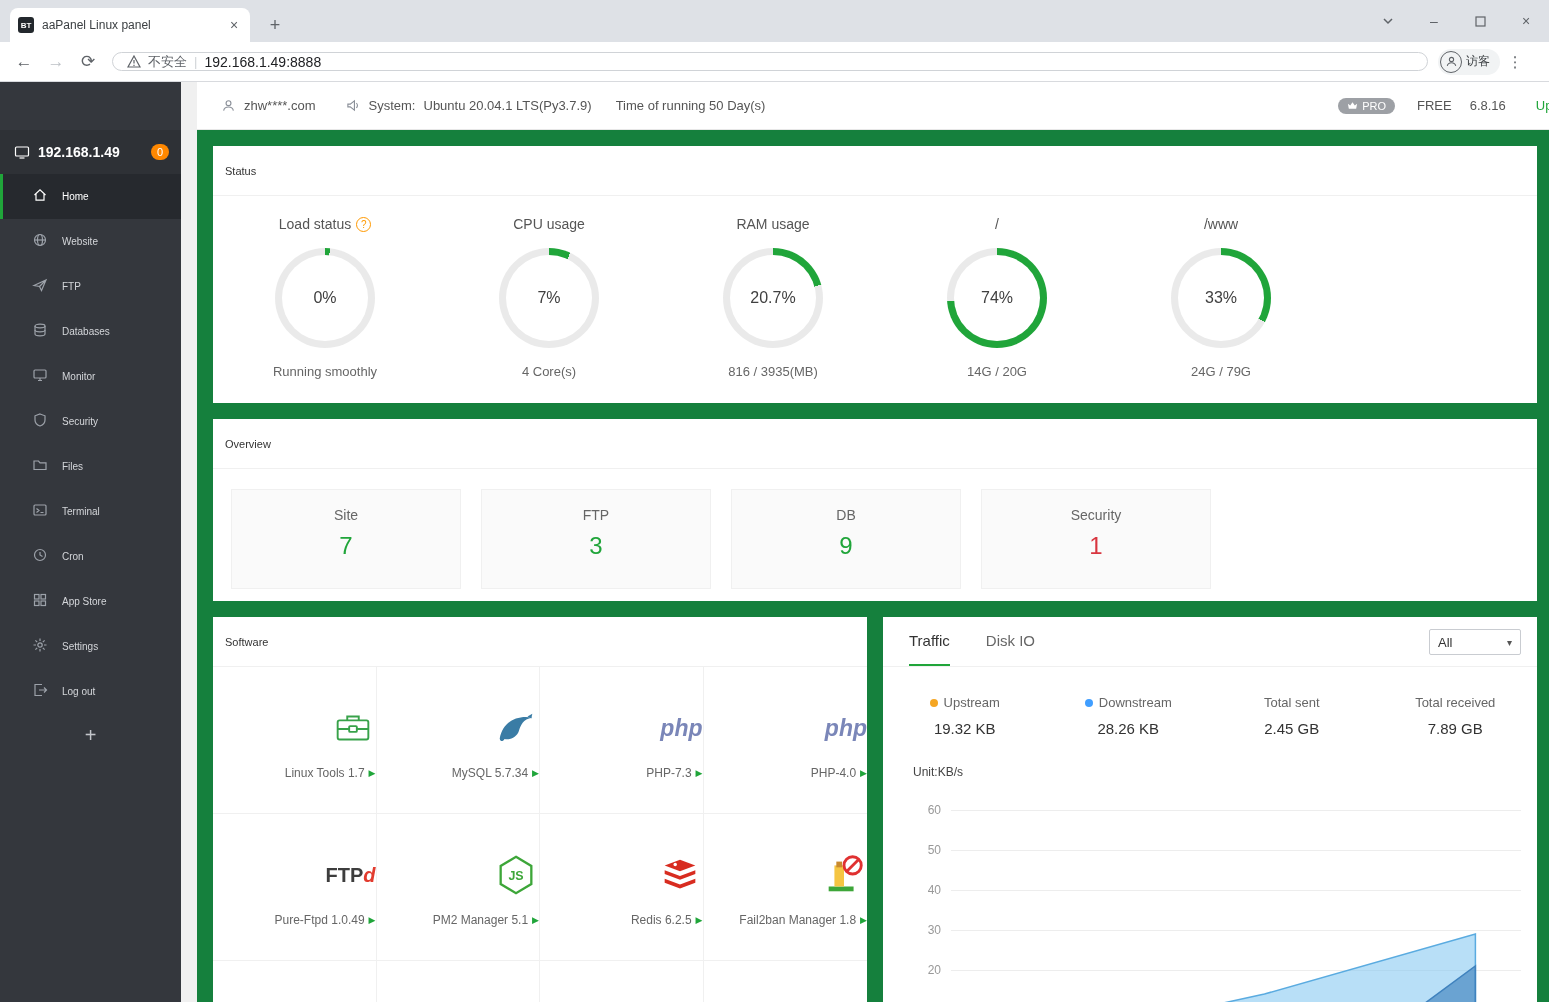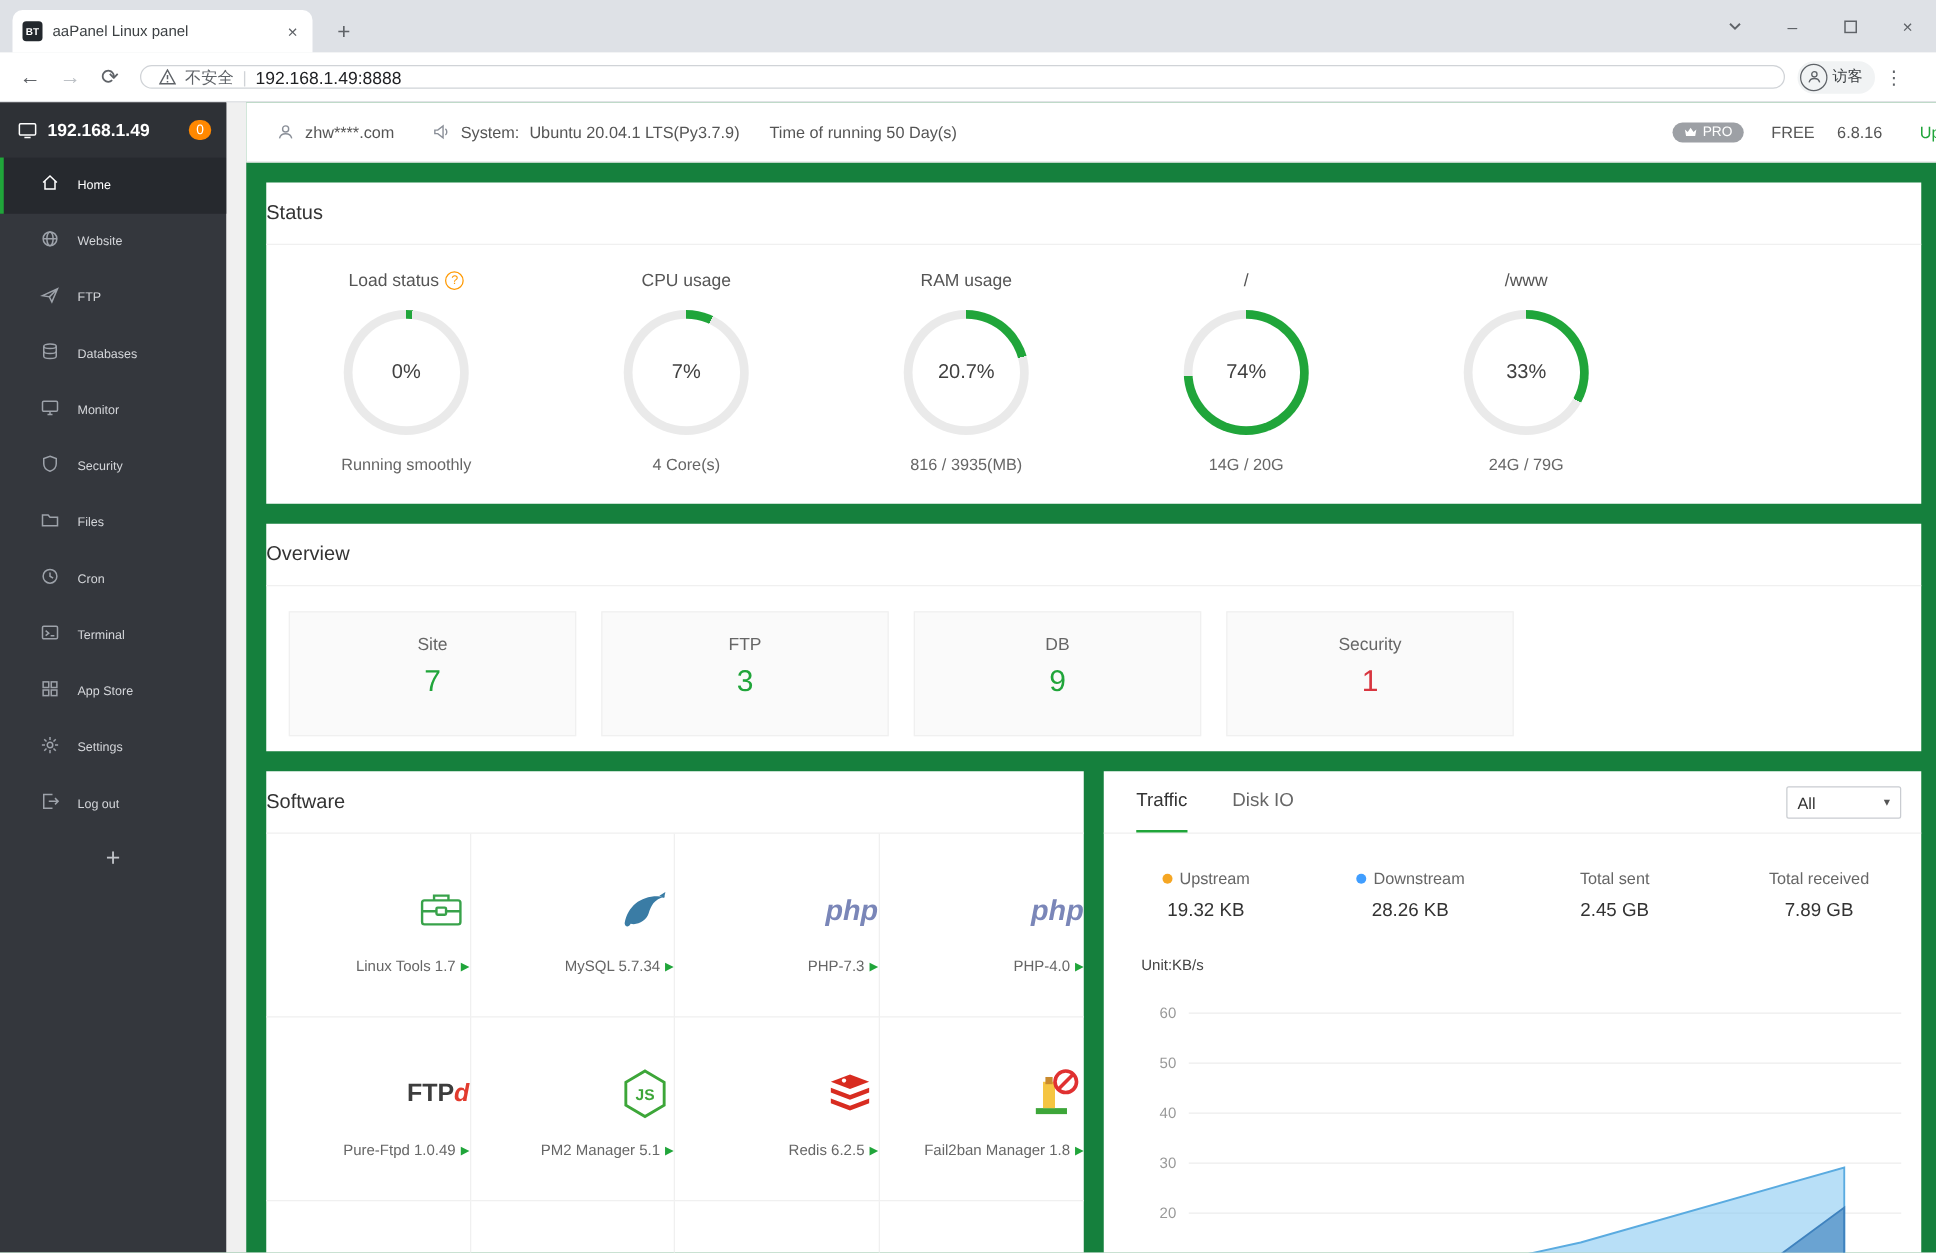--- a/index.html
+++ b/index.html
@@ -30,21 +30,21 @@
   .omni-url { color:#202124; font-size:14px; }
   .profile { margin-left:10px; display:flex; align-items:center; gap:4px; background:#f1f3f4;
              border-radius:14px; padding:2px 10px 2px 2px; font-size:12px; color:#3c4043; }
   .avatar { width:22px; height:22px; border-radius:50%; border:1.5px solid #5f6368;
             display:flex; align-items:center; justify-content:center; }
   .kebab { width:30px; text-align:center; font-size:15px; color:#5f6368; }
 
   
   .sidebar { position:absolute; left:0; top:82px; width:181px; height:920px; background:#34373d; }
   .srv-row { height:44px; display:flex; align-items:center; padding:0 12px 0 14px; background:#2e3136;
-             color:#fff; gap:8px; }
+             color:#fff; gap:8px;margin-top:48px; }
   .srv-ip { font-size:14px; font-weight:bold; flex:1; }
   .srv-badge { min-width:18px; height:16px; border-radius:8px; color:#fff; font-size:11px;
                display:flex; align-items:center; justify-content:center; padding:0 4px; }
   .mi { height:45px; display:flex; align-items:center; padding-left:29px; gap:14px; cursor:pointer;
         border-left:3px solid transparent; }
   .mi svg { width:16px; height:16px; stroke:#9da2aa; fill:none; stroke-width:1.2; }
   .mi-label { font-size:10px; color:#d4d6da; }
   .mi.active { background:#26292e; border-left-color:#20a53a; }
   .mi.active .mi-label { color:#fff; }
   .mi.active svg { stroke:#fff; }
@@ -57,21 +57,21 @@
              font-size:13px; color:#555; gap:8px; }
   .tophead svg { width:15px; height:15px; stroke:#8a8f98; fill:none; stroke-width:1.2; }
   .th-spacer { flex:1; }
   .th-link { color:#20a53a; cursor:pointer; margin-left:18px; }
   .pro-pill { background:#9da0a5; color:#fff; border-radius:9px; font-size:11px; padding:2px 9px;
               display:flex; align-items:center; gap:4px; margin-right:14px; }
   .pro-pill svg { width:11px; height:11px; fill:#fff; stroke:none; }
   .th-free { margin-right:10px; } .th-ver { margin-right:4px; }
 
   .card { position:absolute; background:#fff; }
-  .card-title { height:50px; line-height:50px; padding:0 0; font-size:16px; color:#333;
+  .card-title { height:50px; line-height:50px; padding:0 12px; font-size:11px; color:#333;
                 border-bottom:1px solid #f0f0f0; }
 
   
   .card-status { left:16px; top:64px; width:1324px; height:257px; }
   .gauges { display:flex; padding-top:18px; }
   .gauge { width:224px; text-align:center; }
   .gauge-label { font-size:14px; color:#555; height:20px; display:flex; align-items:center; justify-content:center; gap:5px; }
   .help-dot { width:15px; height:15px; border:1px solid #ff9900; border-radius:50%; color:#ff9900;
               font-size:10px; display:inline-flex; align-items:center; justify-content:center; cursor:pointer; }
   .ring { width:100px; height:100px; border-radius:50%; margin:14px auto 0; position:relative; }
@@ -228,31 +228,31 @@
       <span class="mi-label">Security</span>
     </div>
     <div class="mi">
       <span><svg viewBox="0 0 16 16">
             <path d="M2 4 H6.5 L8 5.8 H14 V12.5 H2 Z"></path>
           </svg></span>
       <span class="mi-label">Files</span>
     </div>
     <div class="mi">
       <span><svg viewBox="0 0 16 16">
+            <rect x="2" y="3" width="12" height="10" rx="1"></rect>
+            <path d="M4.5 6.5 L7 8.5 L4.5 10.5 M8.5 10.5 H11.5"></path>
+          </svg></span>
+      <span class="mi-label">Terminal</span>
+    </div>
+    <div class="mi">
+      <span><svg viewBox="0 0 16 16">
             <circle cx="8" cy="8" r="5.5"></circle>
             <path d="M8 5 V8 L10.5 9.5"></path>
           </svg></span>
       <span class="mi-label">Cron</span>
-    </div>
-    <div class="mi">
-      <span><svg viewBox="0 0 16 16">
-            <rect x="2" y="3" width="12" height="10" rx="1"></rect>
-            <path d="M4.5 6.5 L7 8.5 L4.5 10.5 M8.5 10.5 H11.5"></path>
-          </svg></span>
-      <span class="mi-label">Terminal</span>
     </div>
     <div class="mi">
       <span><svg viewBox="0 0 16 16">
             <rect x="2.5" y="2.5" width="4.5" height="4.5"></rect>
             <rect x="9" y="2.5" width="4.5" height="4.5"></rect>
             <rect x="2.5" y="9" width="4.5" height="4.5"></rect>
             <rect x="9" y="9" width="4.5" height="4.5"></rect>
           </svg></span>
       <span class="mi-label">App Store</span>
     </div>

